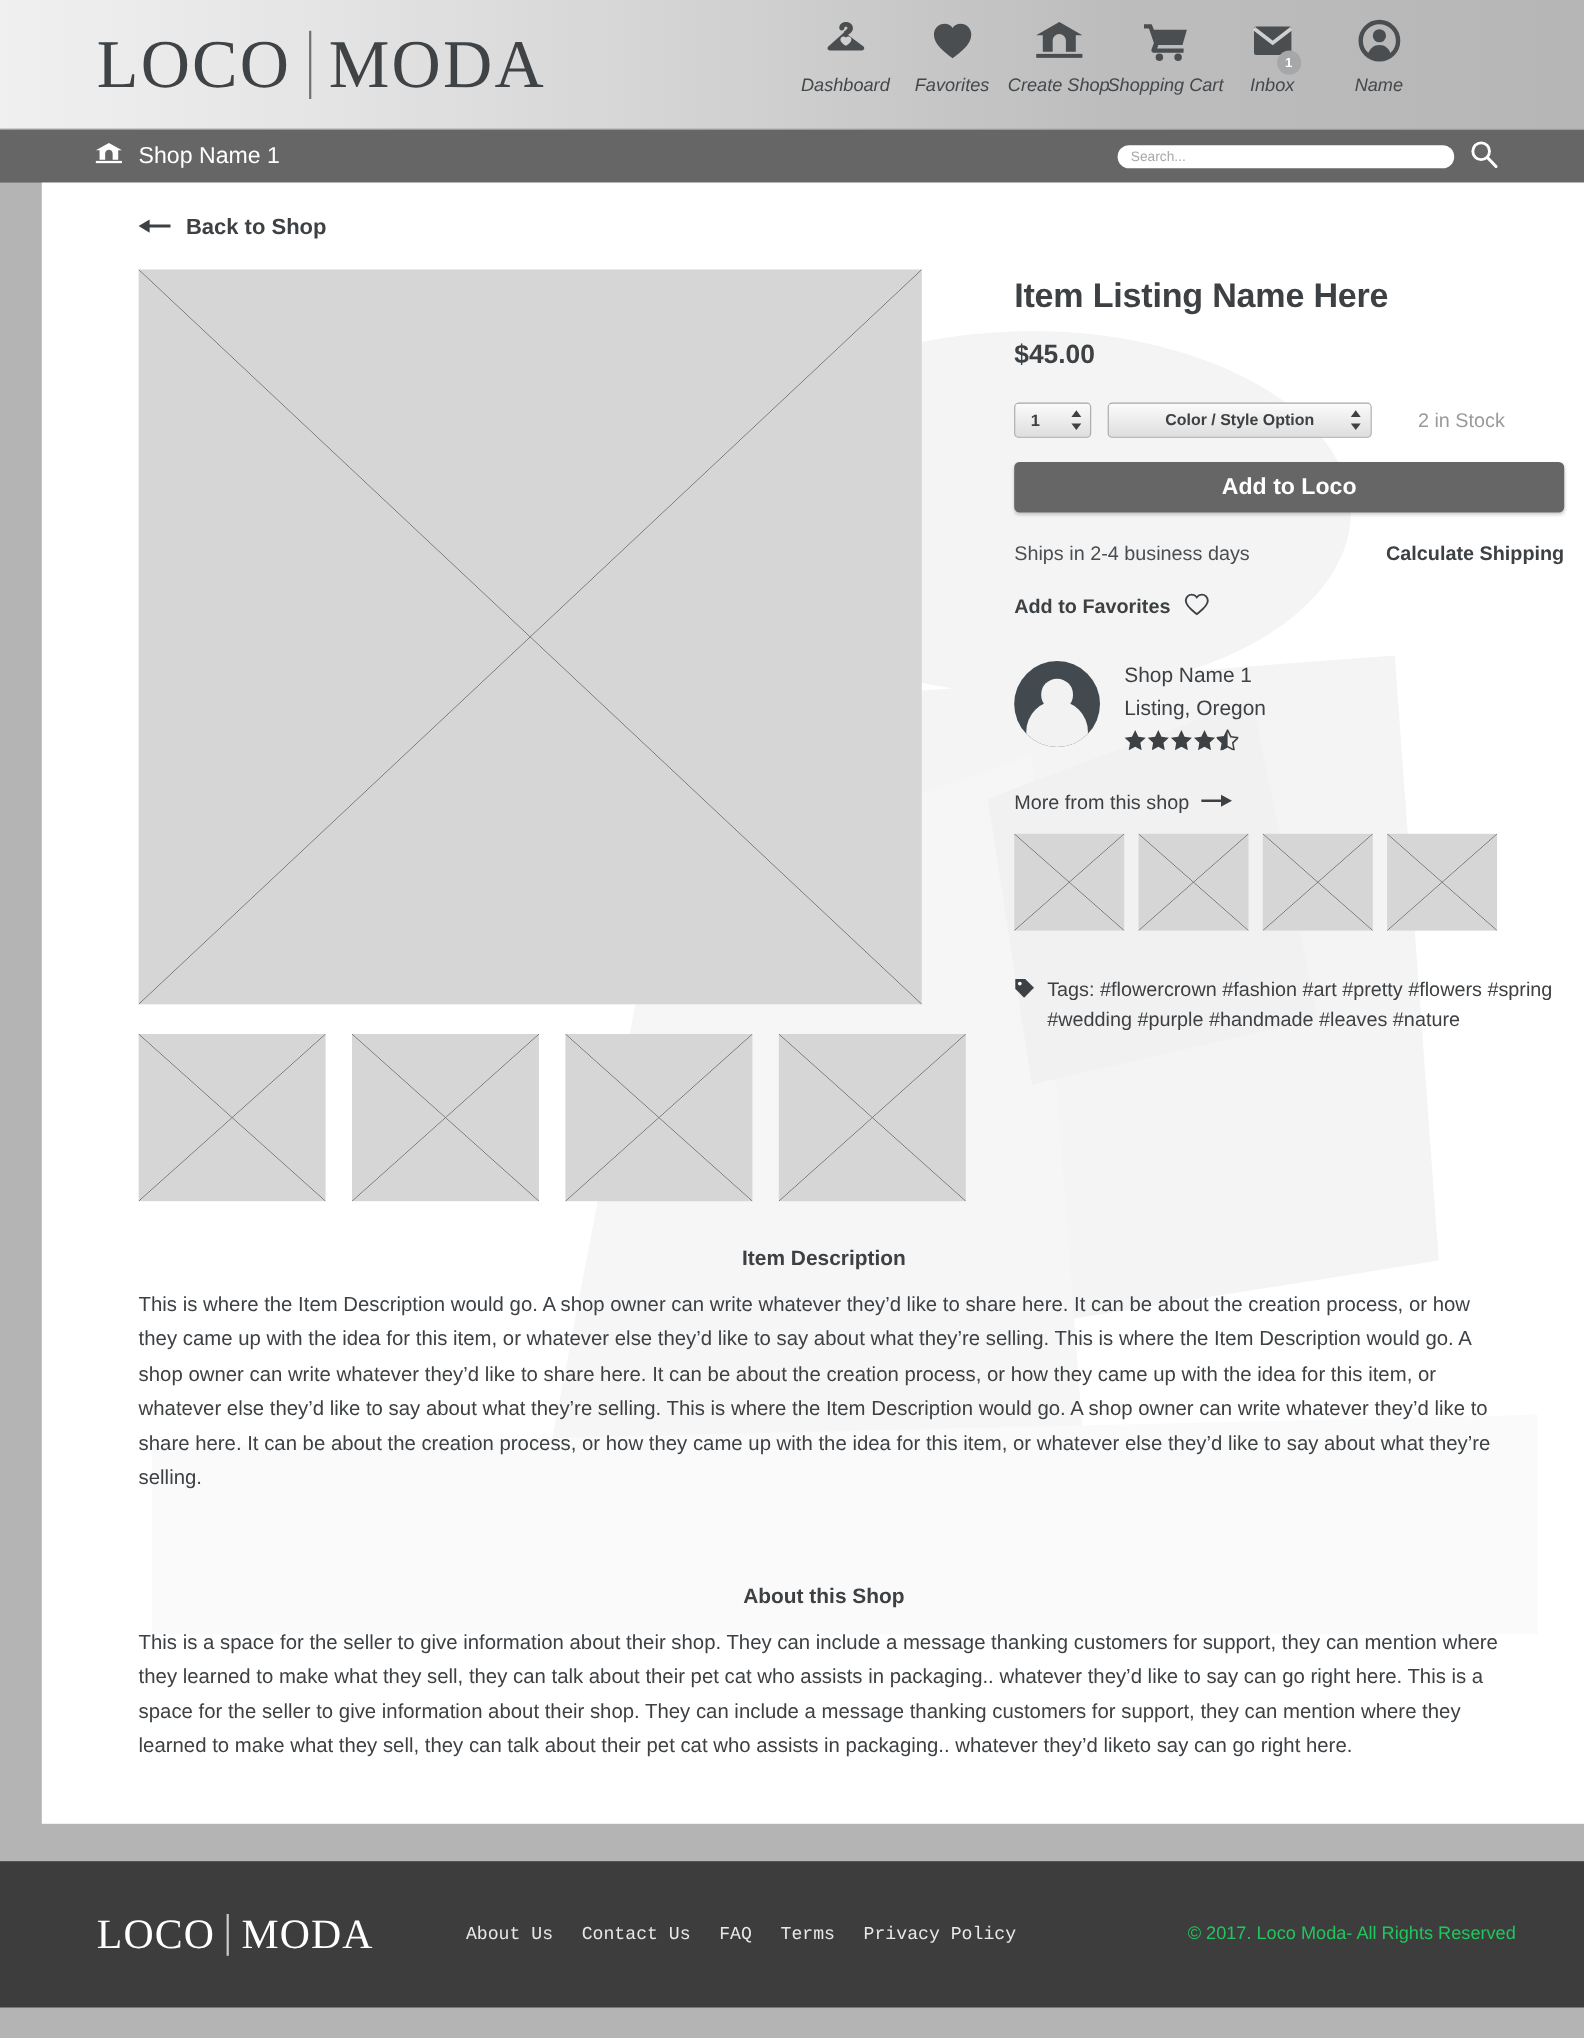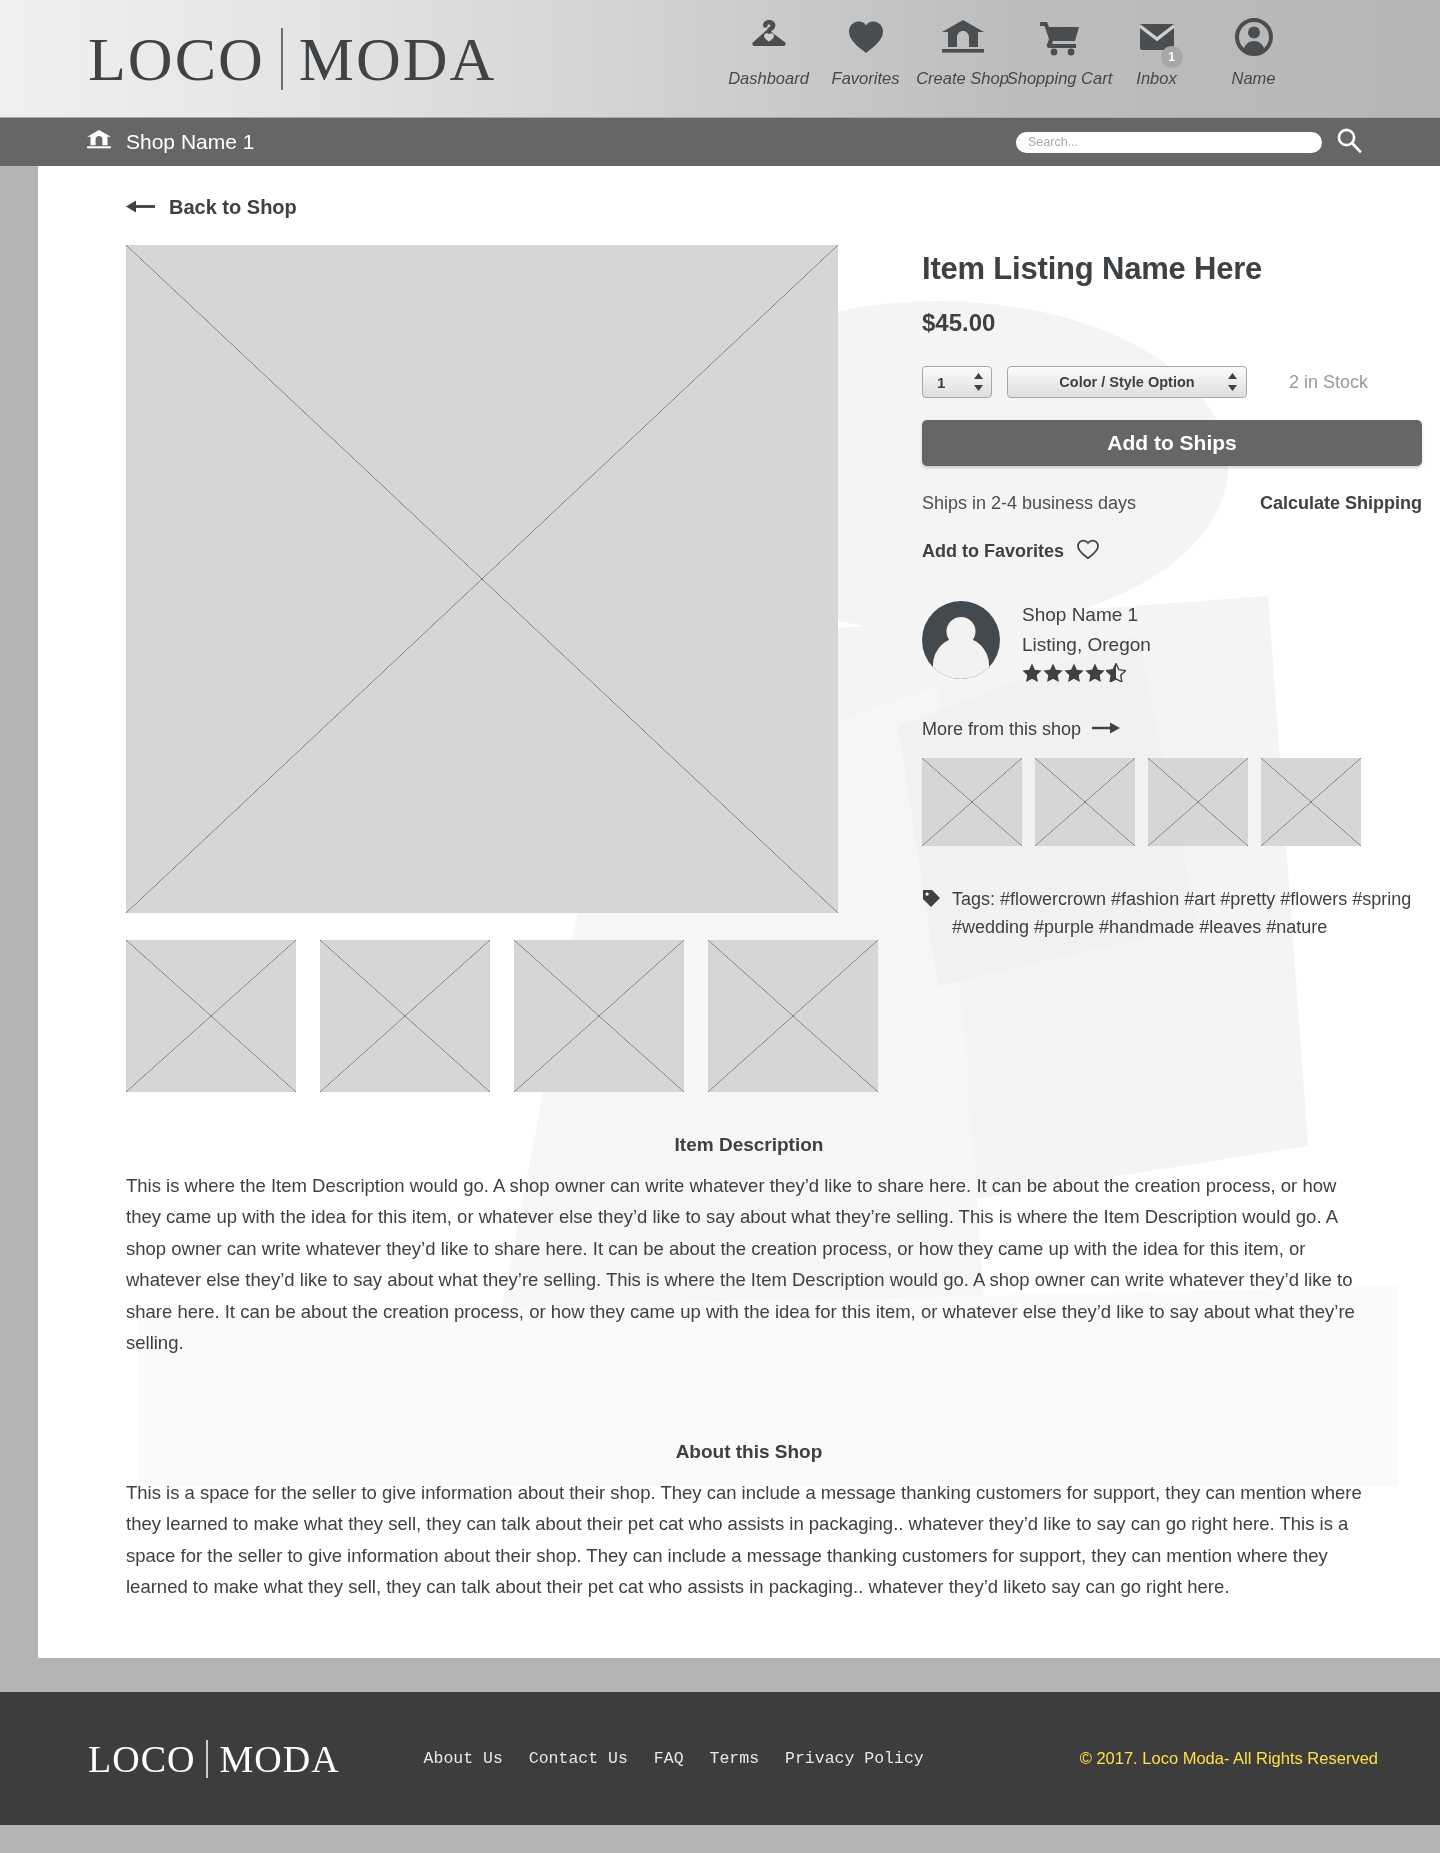--- a/index.html
+++ b/index.html
@@ -398,21 +398,21 @@
   .footer-links a {
     color: #e8e8e8;
     font-size: 16.5px;
     text-decoration: none;
     cursor: pointer;
     white-space: nowrap;
   }
   .copyright {
     position: absolute;
     right: 62px;
-    color: #fde047;
+    color: #22c55e;
     font-size: 16.5px;
     white-space: nowrap;
   }
 </style>
 </head>
 <body>
 
 <div class="top-header">
   <div class="brand">
     <span>LOCO</span>
@@ -561,21 +561,21 @@
             <span class="spin">
               <svg width="11" height="20" viewBox="0 0 11 20">
                 <polygon points="5.5,1 10,7 1,7" fill="#3d4144"></polygon>
                 <polygon points="5.5,19 10,13 1,13" fill="#3d4144"></polygon>
               </svg>
             </span>
           </div>
           <span class="stock">2 in Stock</span>
         </div>
 
-        <button class="add-cart">Add to Ships</button>
+        <button class="add-cart">Add to Loco</button>
 
         <div class="ship-row">
           <span class="ship-text">Ships in 2-4 business days</span>
           <span class="calc-ship">Calculate Shipping</span>
         </div>
 
         <div class="fav-row">
           <span>Add to Favorites</span>
           <span>
             <svg width="24" height="22" viewBox="0 0 24 22">

